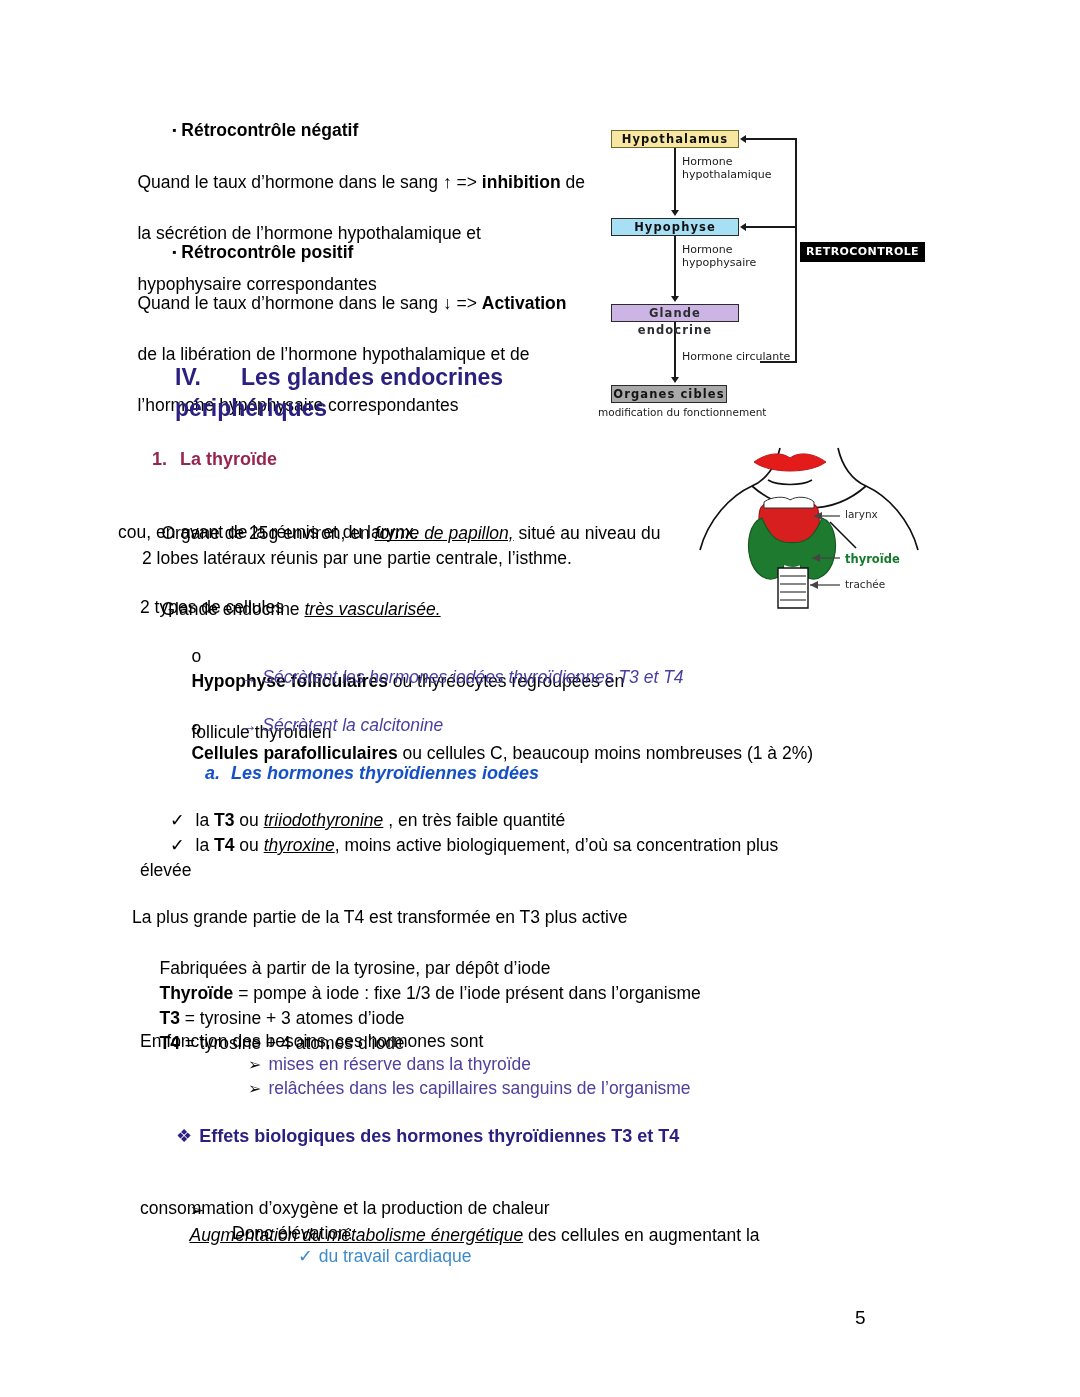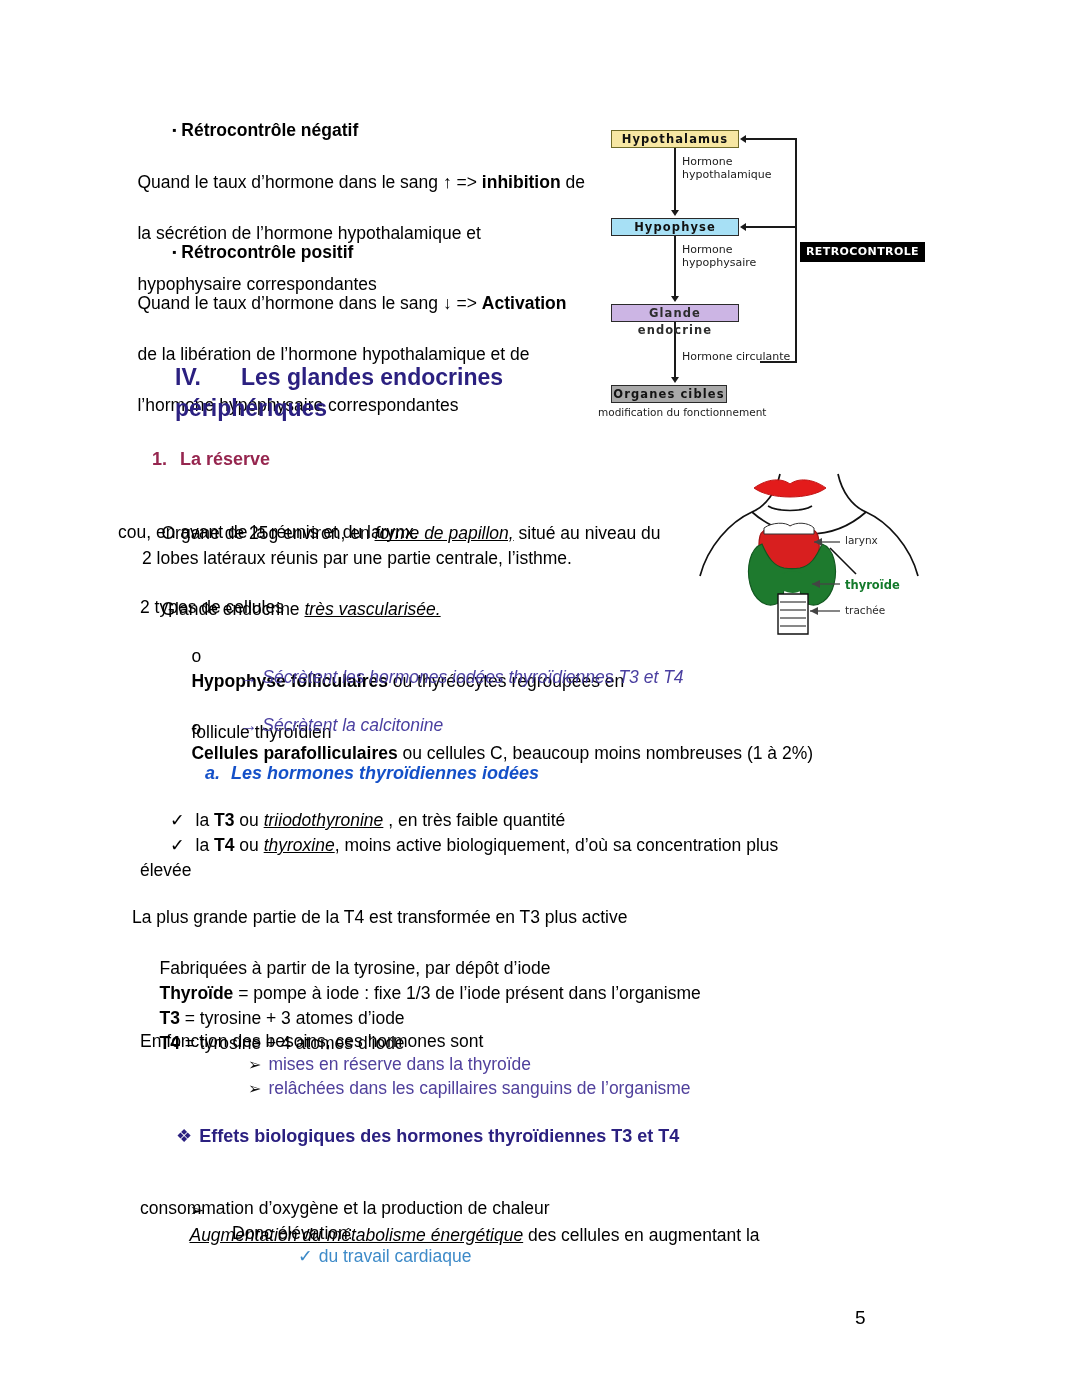--- a/index.html
+++ b/index.html
@@ -191,21 +191,21 @@
     width: 0; height: 0;
     border-top: 4px solid transparent;
     border-bottom: 4px solid transparent;
     border-right: 6px solid #1a1a1a;
   }
 
   
   .thyroid-fig {
     position: absolute;
     left: 690px;
-    top: 466px;
+    top: 440px;
     width: 260px;
     height: 185px;
   }
   .thyroid-fig svg { display: block; }
   .tlabel {
     position: absolute;
     font-size: 10.5px;
     color: #2a2a2a;
     font-family: "DejaVu Sans", sans-serif;
   }
@@ -272,21 +272,21 @@
 
     <div class="dcaption">modification du fonctionnement</div>
   </div>
 
   <div class="h-roman" style="left:175px; top:362px; width:400px;">
     <span class="num">IV.</span><span>Les glandes endocrines</span><br>
     <span>périphériques</span>
   </div>
 
   <div class="h-num" style="left:152px; top:447px;">
-    <span class="num">1.</span><span>La réserve</span>
+    <span class="num">1.</span><span>La thyroïde</span>
   </div>
 
   <div class="body-text" style="left:142px; top:495px; width:545px;">
     <span>Organe de 25g environ, en </span><span class="ui">forme de papillon,</span><span> situé au niveau du</span>
   </div>
 
   <div class="body-text" style="left:118px; top:520px;">cou, en avant de la réunis et du larynx.</div>
 
   <div class="body-text" style="left:142px; top:546px;">2 lobes latéraux réunis par une partie centrale, l’isthme.</div>
 

